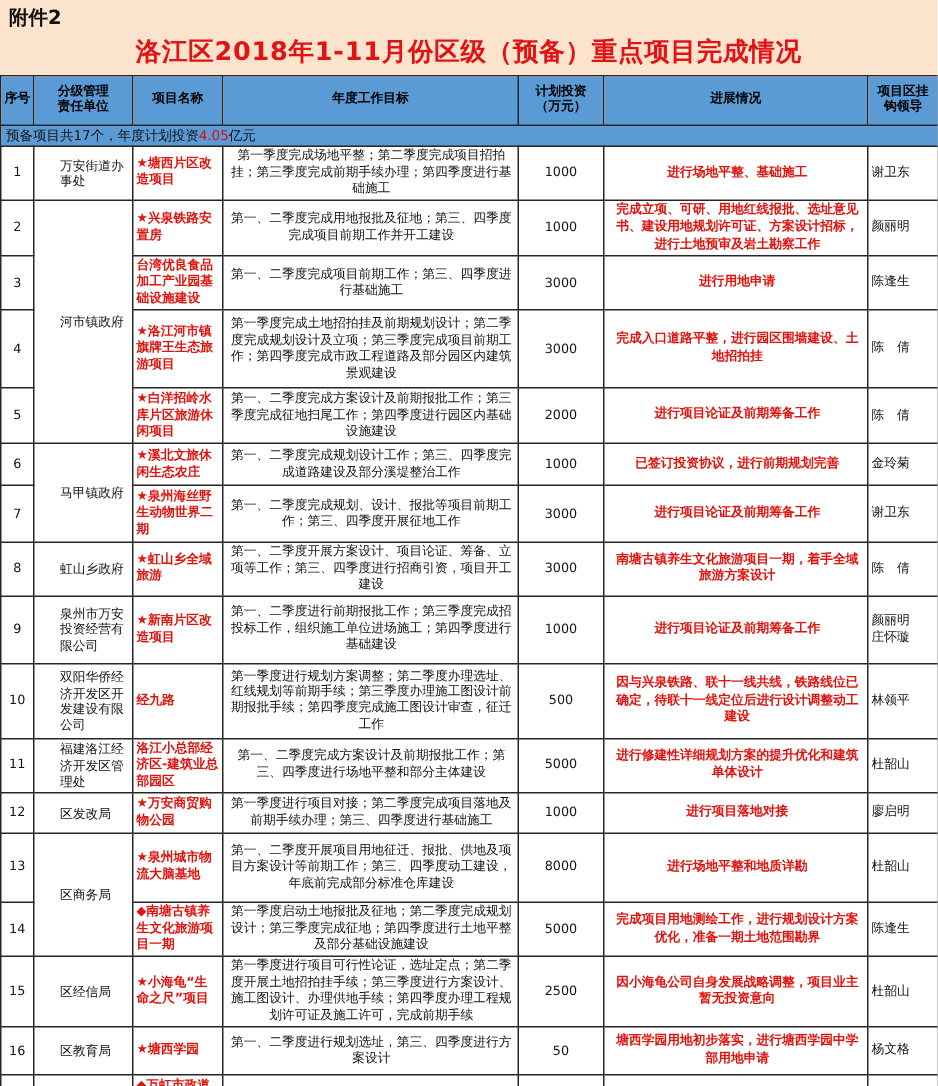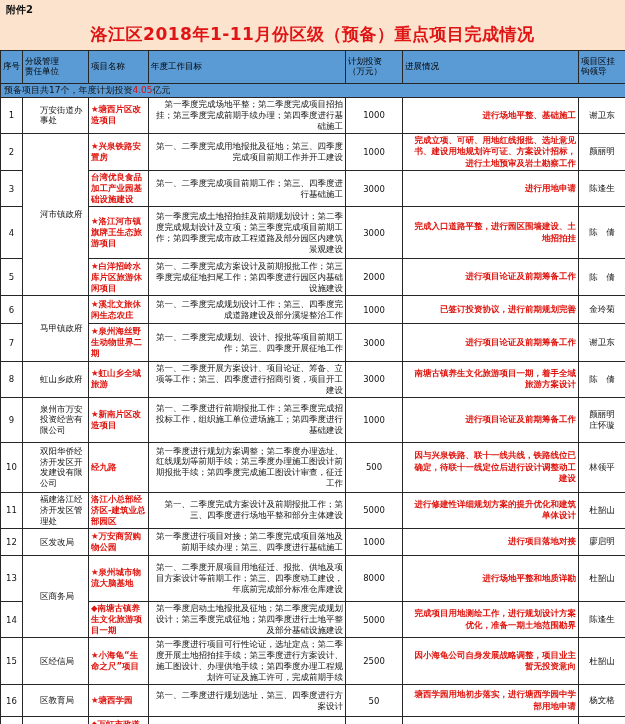--- a/index.html
+++ b/index.html
@@ -10,21 +10,21 @@
     color:#111;
     overflow:hidden;
   }
   .band{
     position:relative;
     width:625px;height:50px;
     background:#fbe3cd;
   }
   .attachment{
     position:absolute;left:6px;top:3px;
-    font-size:10px;font-weight:bold;color:#111;
+    font-size:13px;font-weight:bold;color:#111;
   }
   .title{
     position:absolute;left:0;right:0;top:23px;
     text-align:center;
     font-size:17px;font-weight:bold;
     color:#e01414;
     letter-spacing:0.5px;
     white-space:nowrap;
   }
   table{
@@ -36,43 +36,43 @@
     border:1px solid #262626;
     padding:1px 2px;
     vertical-align:middle;
     overflow:hidden;
     word-break:break-all;
   }
   thead th{
     background:#5b9bd5;
     color:#000;
     font-size:8.5px;
-    font-weight:normal;
+    font-weight:bold;
     line-height:1.15;
     white-space:pre-line;
     height:30px;
-    text-align:left;
+    text-align:center;
   }
   tr.summary-row td{
     background:#5b9bd5;
     font-size:9px;
     font-weight:normal;
     height:13px;
     text-align:left;
     padding:0 3px;
     white-space:nowrap;
   }
   tr.summary-row .hl{color:#d90f0f;}
   td.c-no{text-align:center;font-size:8.5px;}
   td.c-unit{font-size:8.5px;line-height:1.25;text-align:left;padding-left:17px;font-family:Liberation Serif, serif;}
   td.c-name{color:#e0150f;font-weight:bold;font-size:8.5px;line-height:1.3;text-align:left;margin-left:32px;}
-  td.c-goal{font-size:8.5px;line-height:1.28;text-align:right;padding-left:3px;}
+  td.c-goal{font-size:8.5px;line-height:1.28;text-align:center;padding-left:3px;}
   td.c-inv{text-align:center;font-size:8.5px;}
-  td.c-prog{color:#e0150f;font-weight:bold;font-size:8.5px;line-height:1.35;text-align:right;padding-left:4px;}
-  td.c-leader{text-align:center;font-size:8.5px;line-height:1.3;}
+  td.c-prog{color:#e0150f;font-weight:bold;font-size:8.5px;line-height:1.35;text-align:center;padding-left:4px;}
+  td.c-leader{text-align:left;font-size:8.5px;line-height:1.3;}
 </style>
 </head>
 <body>
 
 <div class="band">
   <div class="attachment">附件2</div>
   <div class="title">洛江区2018年1-11月份区级（预备）重点项目完成情况</div>
 </div>
 
 <table>

